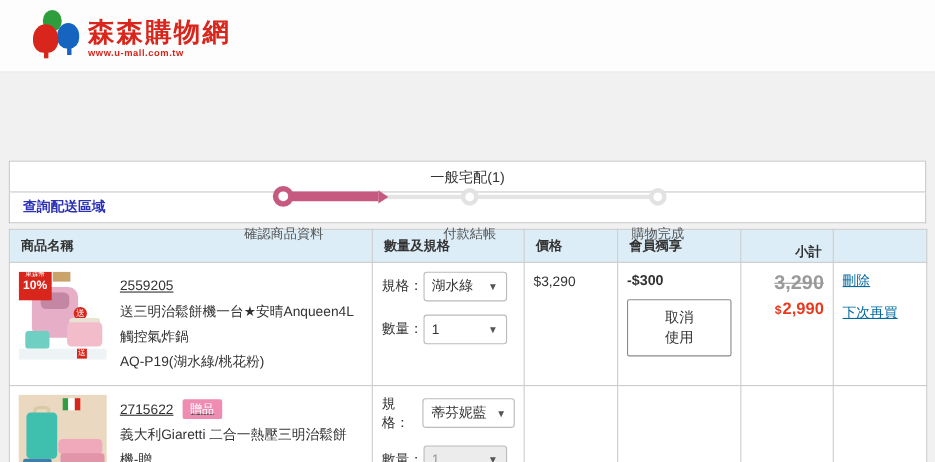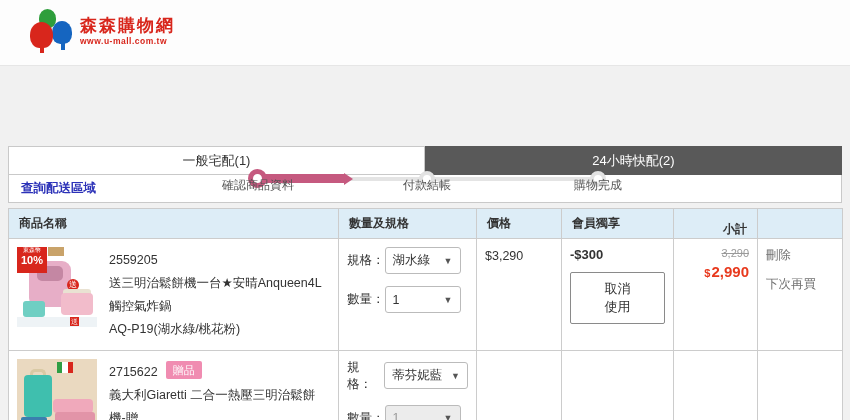--- a/index.html
+++ b/index.html
@@ -10,33 +10,33 @@
   .site-header { height:66px; background:#fdfdfd; border-bottom:1px solid #e6e6e6; position:relative; }
   .logo { position:absolute; left:28px; top:9px; display:flex; align-items:flex-start; cursor:pointer; }
   .trees { position:relative; width:46px; height:46px; }
   .tree { position:absolute; border-radius:50% 50% 42% 42%; }
   .tree-green { width:17px; height:19px; left:11px; top:0; background:#2e9e3c; }
   .tree-blue  { width:20px; height:23px; left:24px; top:12px; background:#1565c0; }
   .tree-red   { width:23px; height:26px; left:2px;  top:13px; background:#d8261c; }
   .trunk { position:absolute; width:4px; height:7px; background:#1565c0; left:33px; top:34px; }
   .trunk2 { position:absolute; width:4px; height:7px; background:#d8261c; left:12px; top:37px; }
   .logo-text { margin-left:6px; margin-top:8px; }
-  .brand-name { color:#d8261c; font-size:17px; font-weight:bold; letter-spacing:2px; line-height:1.1; }
+  .brand-name { color:#d8261c; font-size:24px; font-weight:bold; letter-spacing:2px; line-height:1.1; }
   .brand-url { color:#d8261c; font-size:8.5px; font-weight:bold; letter-spacing:0.5px; }
 
   
   .stepper { position:relative; height:66px; margin-top:14px; }
   .step-track { position:absolute; left:258px; top:97px; width:340px; height:4px; background:#e4e4e4; border-radius:2px; }
   .step-progress { position:absolute; left:256px; top:94px; width:88px; height:9px; background:#c5597f; border-radius:5px 0 0 5px; }
   .step-arrow { position:absolute; left:344px; top:93px; width:0; height:0; border-left:9px solid #c5597f; border-top:6px solid transparent; border-bottom:6px solid transparent; }
   .step-dot { position:absolute; background:#fff; border-radius:50%; }
   .step-dot.active { left:248px; top:89px; width:19px; height:19px; border:5px solid #c5597f; }
   .step-dot.pending { left:419px; top:91px; width:16px; height:16px; border:4px solid #e2e2e2; }
   .step-dot.pending2 { left:590px; top:91px; width:16px; height:16px; border:4px solid #e2e2e2; }
-  .step-label { position:absolute; top:97px; font-size:12px; color:#555; white-space:nowrap;font-family:Liberation Mono, monospace; }
+  .step-label { position:absolute; top:124px; font-size:12px; color:#555; white-space:nowrap;font-family:Liberation Mono, monospace; }
   .sl-1 { left:258px; transform:translateX(-50%); }
   .sl-2 { left:427px; transform:translateX(-50%); }
   .sl-3 { left:598px; transform:translateX(-50%); }
 
   
   .tabs { display:flex; margin:0 8px; height:29px; }
   .tab { flex:1; display:flex; align-items:center; justify-content:center; font-size:13px; cursor:pointer; }
   .tab-inactive { background:#fff; border:1px solid #c9c9c9; color:#333; }
   .tab-active { background:#595959; border:1px solid #595959; color:#fff; }
 
@@ -47,21 +47,21 @@
   
   .cart-table { margin:5px 8px 0 8px; border-collapse:collapse; width:834px; background:#fff; table-layout:fixed; }
   .cart-table col.c1{width:330px;} .cart-table col.c2{width:138px;} .cart-table col.c3{width:85px;}
   .cart-table col.c4{width:112px;} .cart-table col.c5{width:84px;} .cart-table col.c6{width:85px;}
   .cart-table th, .cart-table td { border:1px solid #ccc; vertical-align:top; }
   .cart-table thead th { background:#ddedf7; height:25px; font-size:12px; font-weight:bold; color:#333; text-align:left; padding:0 0 0 10px; vertical-align:middle; }
   .cart-table thead th.num { text-align:right; padding:12px 10px 0 0; }
   td { padding:8px;margin-left:41px; }
   .prod-cell { display:flex; }
   .prod-text { margin-left:12px; font-size:12.5px; line-height:1.85; padding-top:2px; }
-  .prod-id-line { display:flex; align-items:flex-start; gap:8px; }
+  .prod-id-line { display:flex; align-items:center; gap:8px;text-decoration:underline; }
   .gift-badge { background:#f08cb1; color:#fff; font-size:11px; padding:1px 7px; border-radius:2px; line-height:1.5; }
 
   
   .thumb { position:relative; width:80px; height:80px; flex:0 0 80px; background:#fff; overflow:hidden; cursor:pointer; }
   .t1-badge { position:absolute; left:0; top:0; width:30px; height:26px; background:#d8261c; color:#fff; font-size:6px; text-align:center; line-height:1.2; z-index:3; }
   .t1-badge b { font-size:11px; }
   .t1-tag { position:absolute; left:31px; top:0; width:16px; height:9px; background:#c9a36a; z-index:3; }
   .t1-fryer { position:absolute; left:12px; top:14px; width:42px; height:46px; background:#e7aec7; border-radius:9px; }
   .t1-window { position:absolute; left:20px; top:19px; width:26px; height:15px; background:#c487a3; border-radius:5px; }
   .t1-teal { position:absolute; left:6px; top:54px; width:22px; height:16px; background:#6fcfc3; border-radius:3px; }
@@ -88,24 +88,24 @@
   .sq-row:last-child { margin-bottom:0; }
   .fake-select { width:76px; height:27px; border:1px solid #bbb; border-radius:3px; background:#fff; display:flex; align-items:center; justify-content:space-between; padding:0 7px; font-size:12.5px; cursor:pointer; }
   .fake-select .chev { font-size:9px; color:#555; }
   .fake-select.disabled { background:#ececec; color:#999; cursor:default; }
   .spec-wide { width:84px; }
 
   .price-text { font-size:12.5px; padding-top:2px; }
   .discount { font-size:13px; font-weight:bold; }
   .cancel-btn { margin-top:10px; background:#fff; border:1px solid #8a8a8a; border-radius:2px; font-size:13px; color:#333; padding:7px 28px; cursor:pointer; font-family:inherit; }
   .sub-cell { text-align:right; }
-  .orig-price { color:#9a9a9a; font-size:11px; text-decoration:line-through; }
+  .orig-price { color:#9a9a9a; font-size:18px; text-decoration:line-through;font-weight:bold; }
   .final-price { color:#e8391d; font-weight:bold; font-size:15px; margin-top:4px; }
   .final-price .cur { font-size:11px; margin-right:1px; }
-  .action-link { display:block; color:#737373; font-size:12.5px; margin-bottom:12px; cursor:pointer; }
+  .action-link { display:block; color:#0369a1; font-size:12.5px; text-decoration:underline; margin-bottom:12px; cursor:pointer; }
 </style>
 </head>
 <body>
 
 <div class="site-header">
   <div class="logo">
     <div class="trees">
       <div class="tree tree-green"></div>
       <div class="trunk"></div>
       <div class="trunk2"></div>
@@ -126,21 +126,20 @@
   <div class="step-dot active"></div>
   <div class="step-dot pending"></div>
   <div class="step-dot pending2"></div>
   <div class="step-label sl-1">確認商品資料</div>
   <div class="step-label sl-2">付款結帳</div>
   <div class="step-label sl-3">購物完成</div>
 </div>
 
 <div class="tabs">
   <div class="tab tab-inactive">一般宅配(1)</div>
-  <div class="tab tab-active">24小時快配(2)</div>
 </div>
 
 <div class="notice">
     <a>查詢配送區域</a>
 </div>
 
 <table class="cart-table">
   <colgroup>
       <col class="c1">
       <col class="c2">

